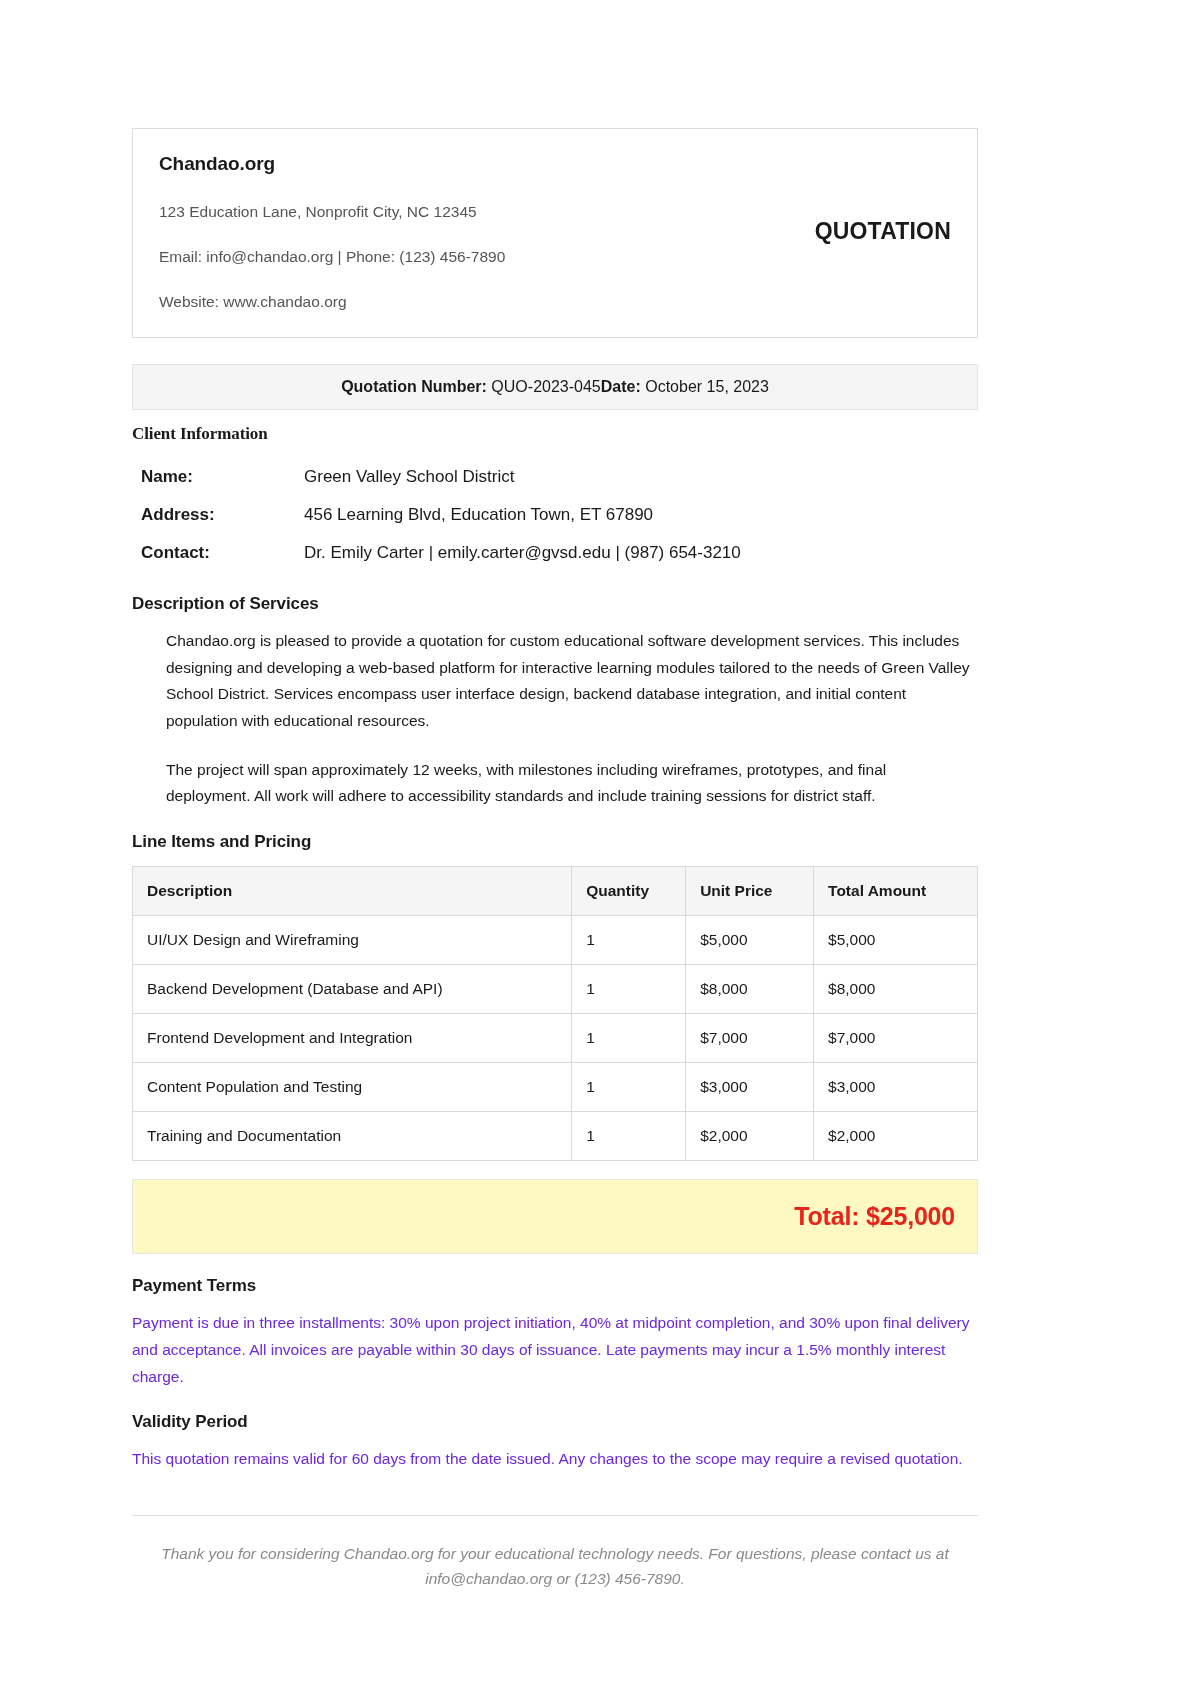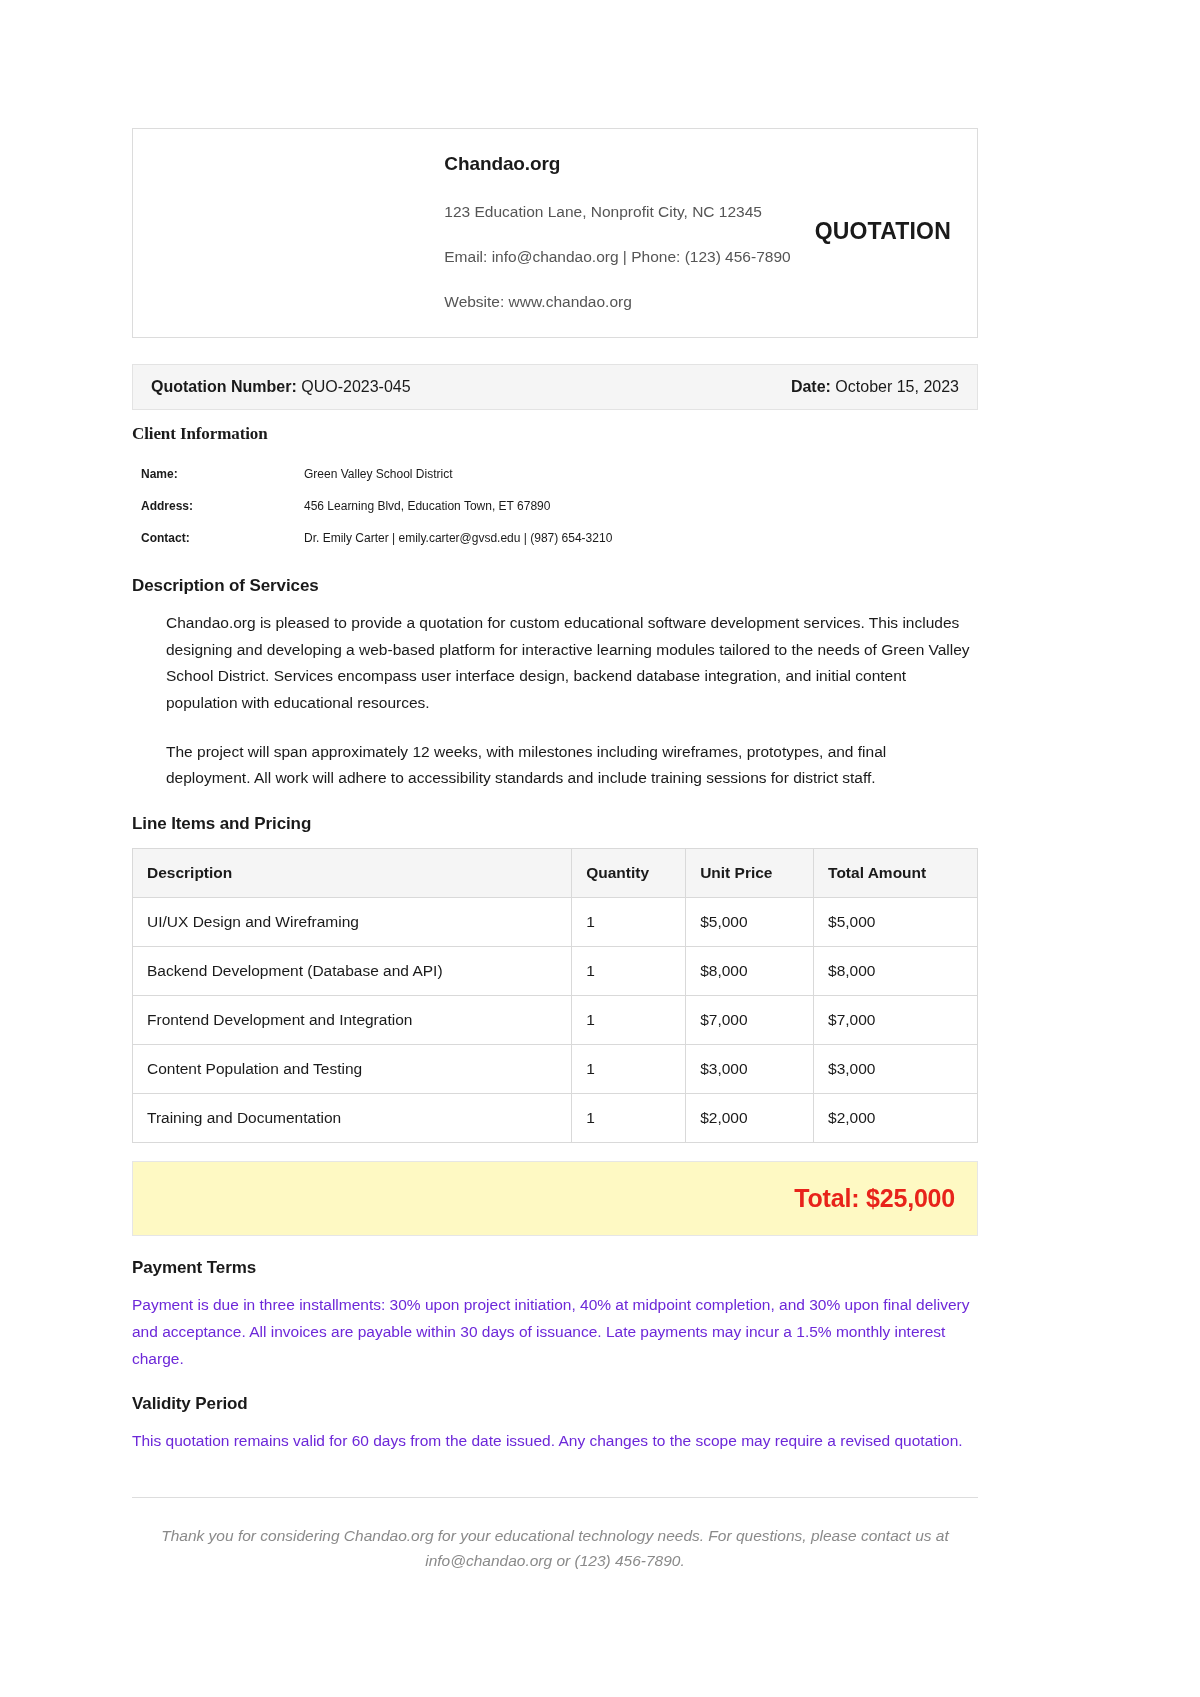--- a/index.html
+++ b/index.html
@@ -26,21 +26,21 @@
   .doc {
     width: 846px;
   }
 
   
   .header-box {
     border: 1px solid #dcdcdc;
     padding: 22px 26px 24px 26px;
     display: flex;
     align-items: center;
-    justify-content: flex-end;
+    justify-content: space-between;
     min-height: 121px;
   }
   .company-block { line-height: 1.42; }
   .company-name {
     font-size: 19px;
     font-weight: bold;
     color: #1a1a1a;
     margin-bottom: 3px;
     letter-spacing: -0.1px;
   }
@@ -59,21 +59,21 @@
   }
 
   
   .meta-bar {
     margin-top: 26px;
     background: #f5f5f5;
     border: 1px solid #e3e3e3;
     padding: 13px 18px;
     display: flex;
     align-items: center;
-    justify-content: space-between;
+    justify-content: center;
     font-size: 16px;
   }
   .meta-item { white-space: nowrap; }
   .meta-item .lbl { font-weight: bold; }
   .meta-item .val { color: #1a1a1a; }
 
   
   h2.section-title {
     font-size: 17px;
     font-weight: bold;
@@ -84,21 +84,21 @@
   h2.section-title.tight { margin-top: 14px; font-family: Liberation Serif, serif; }
 
   
   .client-table {
     border-collapse: collapse;
     width: 100%;
     margin-bottom: 6px;
   }
   .client-table td {
     padding: 9px 0;
-    font-size: 12px;
+    font-size: 17px;
     vertical-align: top;
   }
   .client-table td.k {
     width: 172px;
     font-weight: bold;
     padding-left: 9px;
   }
   .client-table td.v { color: #1a1a1a; }
 
   

